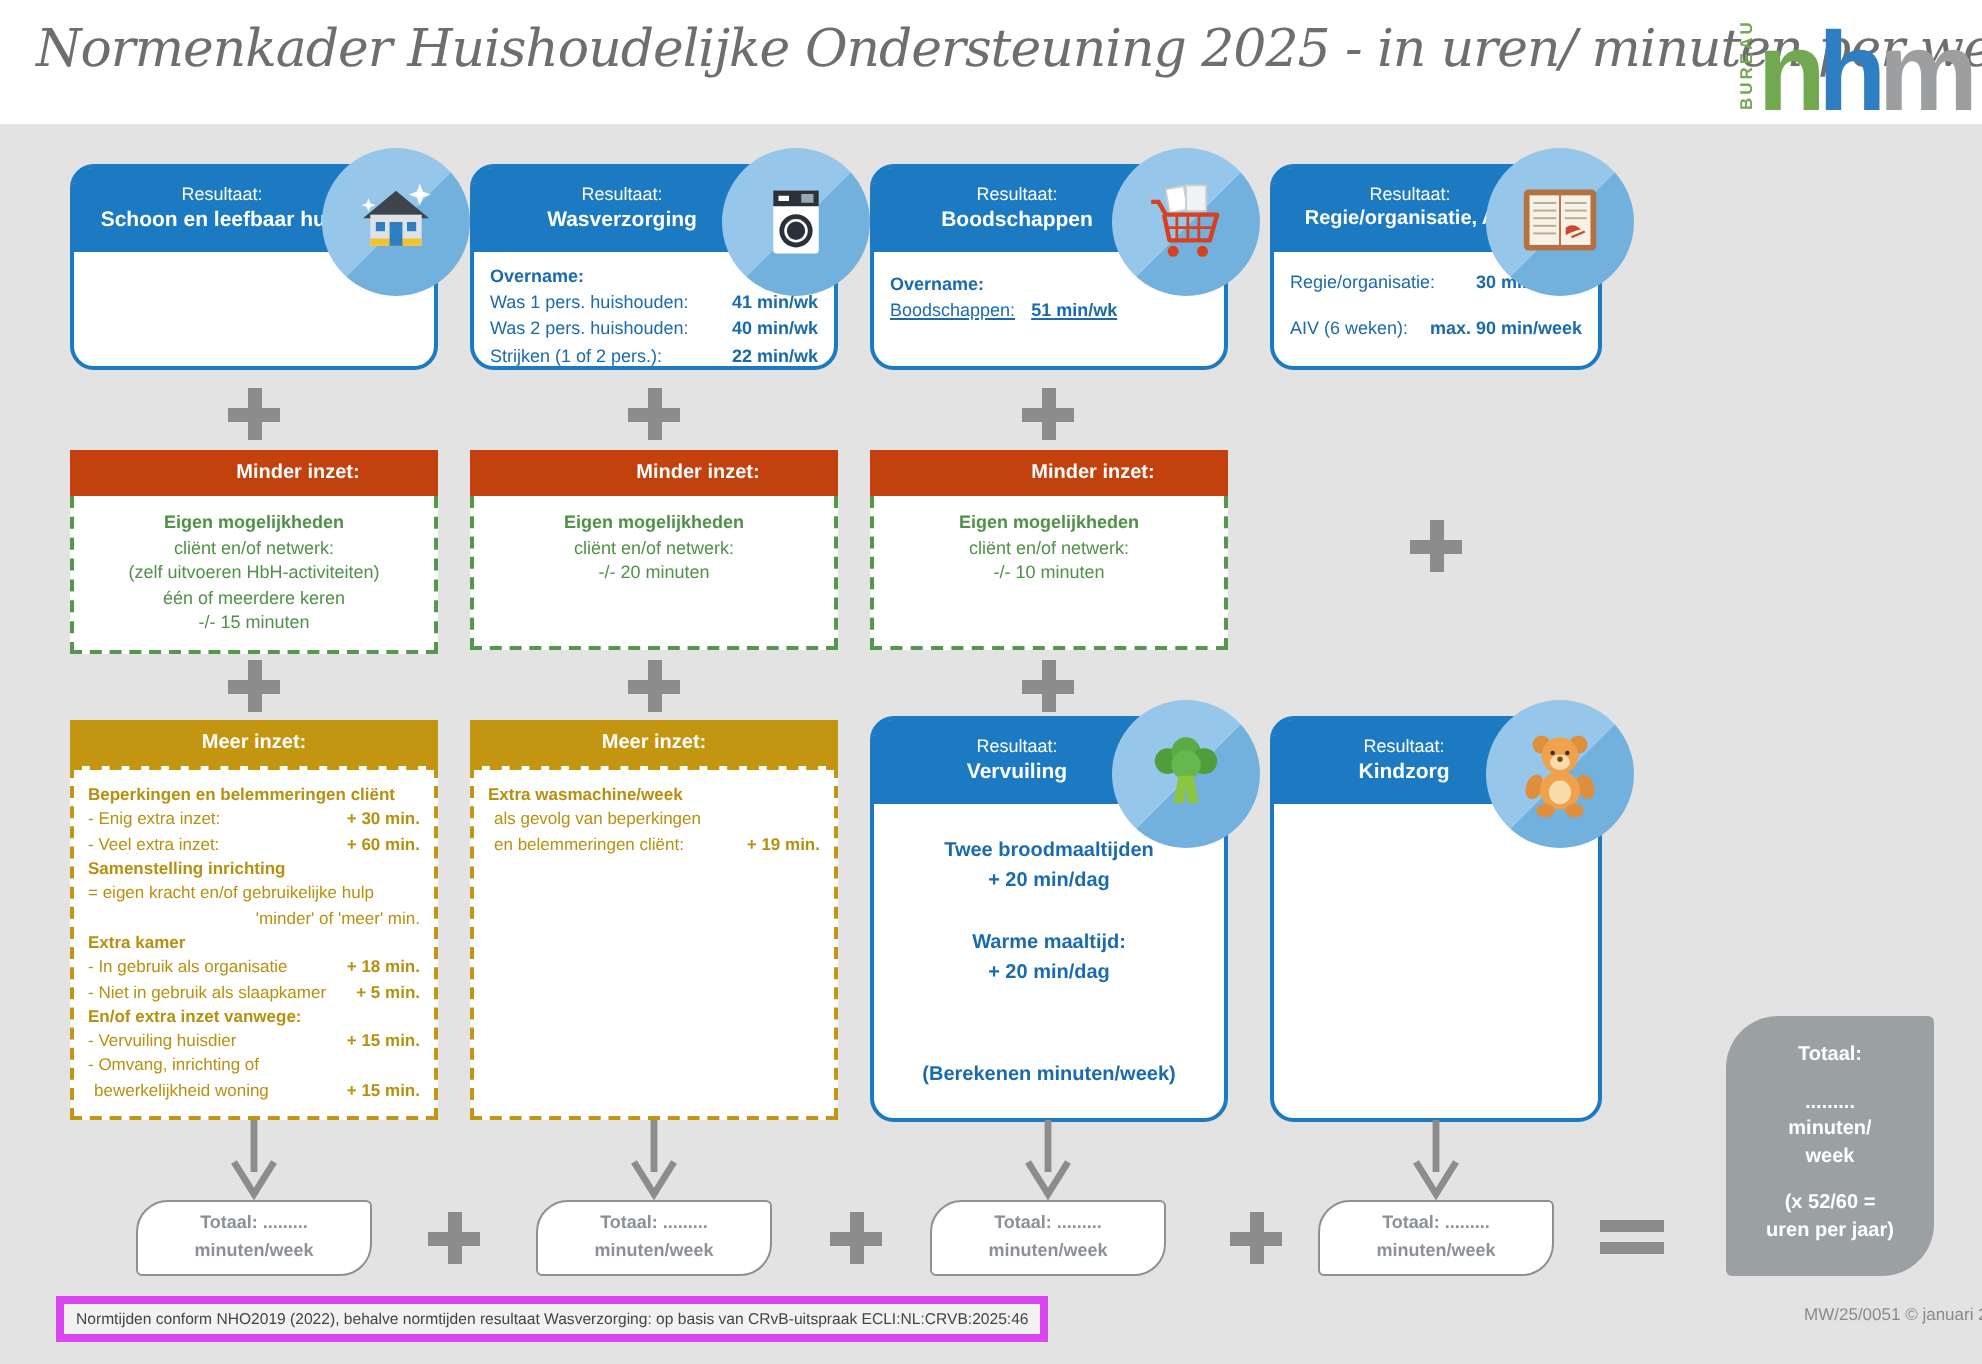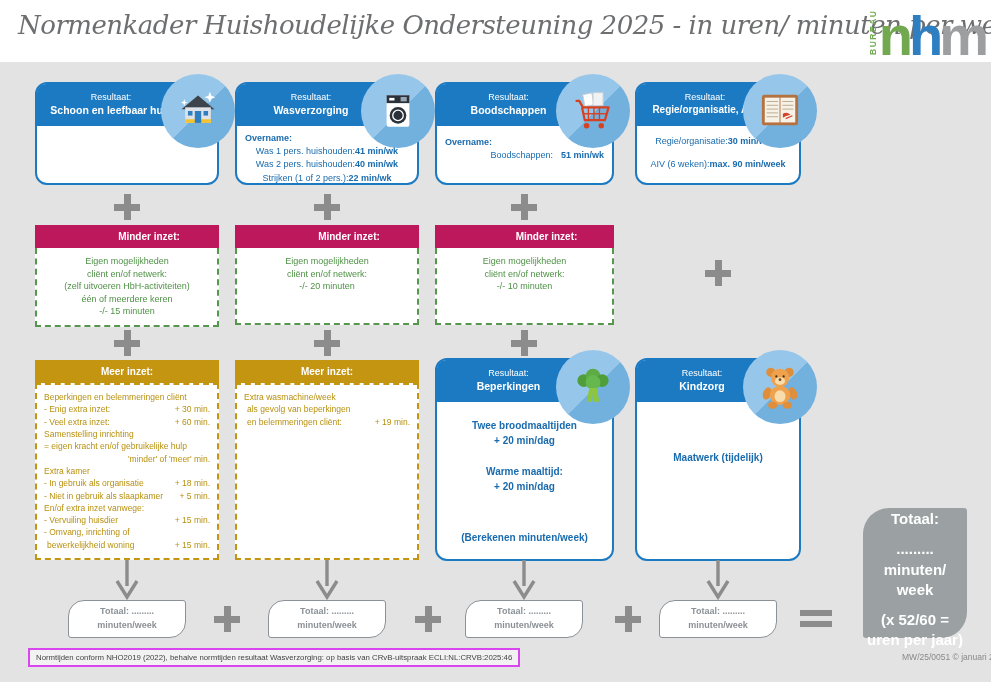--- a/index.html
+++ b/index.html
@@ -19,39 +19,39 @@
 
   
   .box-blue{position:absolute;background:#fff;border:2px solid #1c7ac2;border-radius:12px;
             display:flex;flex-direction:column;}
   .bb-head{background:#1c7ac2;color:#fff;text-align:center;border-radius:9px 9px 0 0;
            height:42px;display:flex;flex-direction:column;justify-content:center;padding:2px 40px 4px 8px;flex:none;}
   .bb-kicker{font-size:9px;line-height:1.3;}
   .bb-title{font-size:10.5px;font-weight:bold;line-height:1.2;}
   .bb-body{flex:1;color:#1a6bad;font-size:9.5px;padding:8px 10px;line-height:1.4;text-align:left;}
   .bb-body .bold{font-weight:bold;}
-  .lvrow{display:flex;justify-content:center;line-height:1.5;font-size:9px;}
+  .lvrow{display:flex;justify-content:space-between;line-height:1.5;font-size:9px;}
   .lvrow .v{font-weight:bold;white-space:nowrap;}
   .badge{position:absolute;top:-10px;right:-18px;width:74px;height:74px;border-radius:50%;
          background:linear-gradient(135deg,#96c7ea 52%,#72b0de 52%);display:flex;
          align-items:center;justify-content:center;z-index:3;}
 
   
   .box-flow{position:absolute;display:flex;flex-direction:column;}
   .fl-head{color:#fff;font-weight:bold;font-size:10px;text-align:center;padding:6px 0;flex:none;}
   .fl-body{flex:1;background:#fff;border-top:none;line-height:1.4;}
-  .green .fl-head{background:#be185d;padding-left:44px;}
+  .green .fl-head{background:#c2410c;padding-left:44px;}
   .green .fl-body{border:2px dashed #55974c;border-top:none;color:#4f9146;text-align:center;
                   font-size:9px;padding:7px 4px;}
   .gold .fl-head{background:#c39510;}
   .gold .fl-body{border:2px dashed #c39510;color:#b8900f;font-size:8.5px;line-height:1.45;
                  padding:6px 7px;text-align:left;}
-  .fl-body .bold{font-weight:normal;}
+  .fl-body .bold{font-weight:bold;}
   .yrow{display:flex;justify-content:space-between;}
-  .yrow .v{font-weight:normal;white-space:nowrap;}
+  .yrow .v{font-weight:bold;white-space:nowrap;}
   .yrow.right-only{justify-content:flex-end;}
   .yrow .indent{padding-left:3px;}
 
   
   .bb-center{flex:1;display:flex;flex-direction:column;align-items:center;color:#1a6bad;
              font-weight:bold;font-size:10px;padding:16px 8px 8px;line-height:1.5;text-align:center;}
   .bb-center .gap{height:16px;flex:none;}
   .bb-center .footnote{margin-top:auto;margin-bottom:6px;}
 
   
@@ -61,26 +61,26 @@
   .equals{position:absolute;width:32px;height:17px;}
   .equals::before{content:"";position:absolute;left:0;right:0;top:0;height:6px;background:#8c8c8c;}
   .equals::after{content:"";position:absolute;left:0;right:0;bottom:0;height:6px;background:#8c8c8c;}
   .arrow{position:absolute;width:24px;height:40px;}
 
   
   .note{position:absolute;top:600px;width:118px;height:38px;background:#fff;border:1.5px solid #8b9196;
         border-radius:16px 3px 16px 3px;color:#8b9196;font-weight:bold;font-size:9px;line-height:1.55;
         display:flex;flex-direction:column;justify-content:center;text-align:center;}
   .grand{position:absolute;left:863px;top:508px;width:104px;height:130px;background:#9ba1a2;
-         border-radius:26px 3px 26px 3px;color:#fff;font-weight:bold;font-size:15px;line-height:1.35;
-         text-align:center;padding-top:1px;}
+         border-radius:26px 3px 26px 3px;color:#fff;font-weight:bold;font-size:10px;line-height:1.35;
+         text-align:center;padding-top:13px;}
   .grand .sp{height:10px;}
 
   
-  .footnote-box{position:absolute;left:28px;top:648px;padding:3px 6px;border:2px solid #d946ef;
+  .footnote-box{position:absolute;left:28px;top:648px;padding:3px 6px;border:4px solid #d946ef;
         background:#f2f2f2;font-size:7.8px;color:#444;}
   .credit{position:absolute;left:858px;top:652px;width:150px;text-align:right;font-size:8.5px;color:#8a8a8a;}
 </style>
 </head>
 <body>
 
 <div class="canvas">
   <div class="graybg"></div>
 
   <div class="title">Normenkader Huishoudelijke Ondersteuning 2025 - in uren/ minuten per week</div>
@@ -153,21 +153,21 @@
         <circle cx="17" cy="40" r="3" fill="#d8411f"></circle>
         <circle cx="33" cy="40" r="3" fill="#d8411f"></circle>
       </svg>
     </div>
     <div class="bb-head">
       <div class="bb-kicker">Resultaat:</div>
       <div class="bb-title">Boodschappen</div>
     </div>
     <div class="bb-body" style="padding:10px 8px;">
       <div class="bold" style="font-size:9px;">Overname:</div>
-      <div class="lvrow" style="justify-content:flex-end;gap:8px;">
+      <div class="lvrow" style="justify-content:flex-start;gap:8px;text-decoration:underline;">
           <span class="l">Boodschappen:</span>
           <span class="v">51 min/wk</span>
         </div>
     </div>
   </div>
 
   <div class="box-blue" style="left:635px;top:82px;width:166px;height:103px;">
     <div class="badge">
       <svg width="46" height="40" viewBox="0 0 48 42">
         <rect x="5" y="4" width="38" height="32" rx="2.5" fill="#b5713f"></rect>
@@ -315,21 +315,21 @@
       <svg width="44" height="44" viewBox="0 0 48 48">
         <circle cx="14" cy="17" r="7" fill="#4f9e3b"></circle>
         <circle cx="24" cy="12" r="8" fill="#5cab45"></circle>
         <circle cx="34" cy="17" r="7" fill="#4f9e3b"></circle>
         <circle cx="24" cy="19" r="8" fill="#65b84e"></circle>
         <path d="M20 25 L17 40 h6 l1 -10 1 10 h6 L28 25 z" fill="#8cc63f"></path>
       </svg>
     </div>
     <div class="bb-head">
       <div class="bb-kicker">Resultaat:</div>
-      <div class="bb-title">Beperkingen</div>
+      <div class="bb-title">Vervuiling</div>
     </div>
     <div class="bb-center">
       <div>Twee broodmaaltijden</div>
       <div>+ 20 min/dag</div>
       <div class="gap"></div>
       <div>Warme maaltijd:</div>
       <div>+ 20 min/dag</div>
       <div class="footnote">(Berekenen minuten/week)</div>
     </div>
   </div>
@@ -349,23 +349,20 @@
         <ellipse cx="24" cy="34" rx="11" ry="10.5" fill="#efa24b"></ellipse>
         <ellipse cx="24" cy="35" rx="6" ry="6.5" fill="#f9dcab"></ellipse>
         <ellipse cx="16" cy="45" rx="5" ry="3.8" fill="#df8f3c"></ellipse>
         <ellipse cx="32" cy="45" rx="5" ry="3.8" fill="#df8f3c"></ellipse>
       </svg>
     </div>
     <div class="bb-head">
       <div class="bb-kicker">Resultaat:</div>
       <div class="bb-title">Kindzorg</div>
     </div>
-    <div class="bb-center" style="padding-top:48px;">
-      <div>Maatwerk (tijdelijk)</div>
-    </div>
   </div>
 
   <svg class="arrow" style="left:115px;top:560px;" viewBox="0 0 24 40">
       <path d="M12 0 V26 M2 21 L12 37 L22 21" stroke="#8c8c8c" stroke-width="3.4" fill="none"></path>
     </svg>
   <svg class="arrow" style="left:315px;top:560px;" viewBox="0 0 24 40">
       <path d="M12 0 V26 M2 21 L12 37 L22 21" stroke="#8c8c8c" stroke-width="3.4" fill="none"></path>
     </svg>
   <svg class="arrow" style="left:512px;top:560px;" viewBox="0 0 24 40">
       <path d="M12 0 V26 M2 21 L12 37 L22 21" stroke="#8c8c8c" stroke-width="3.4" fill="none"></path>

